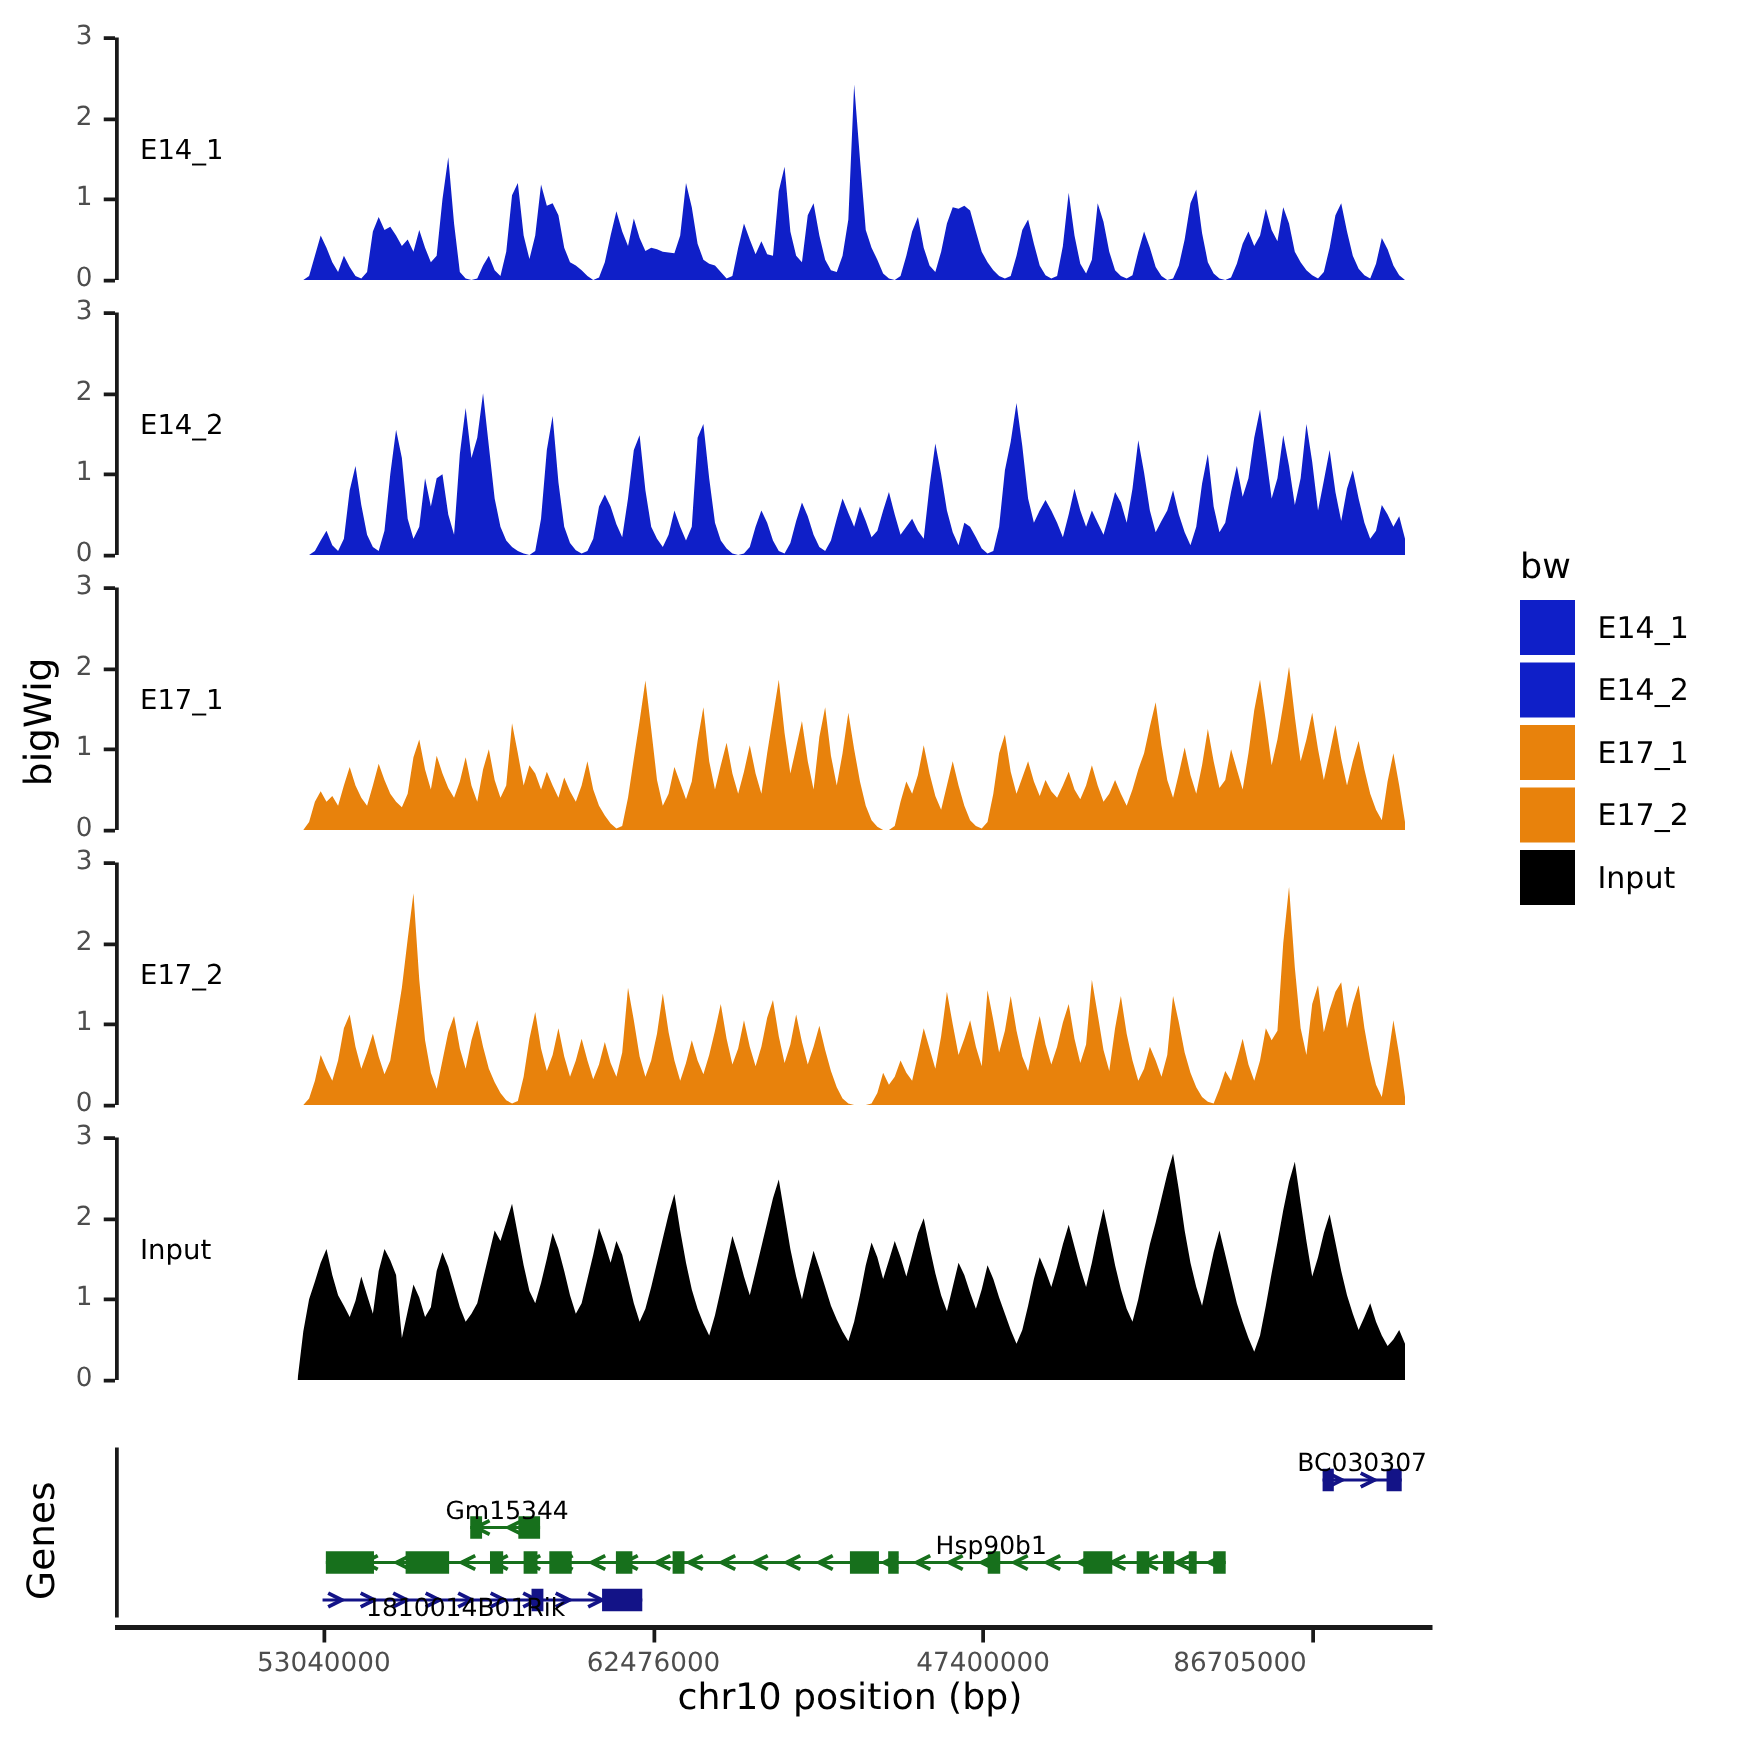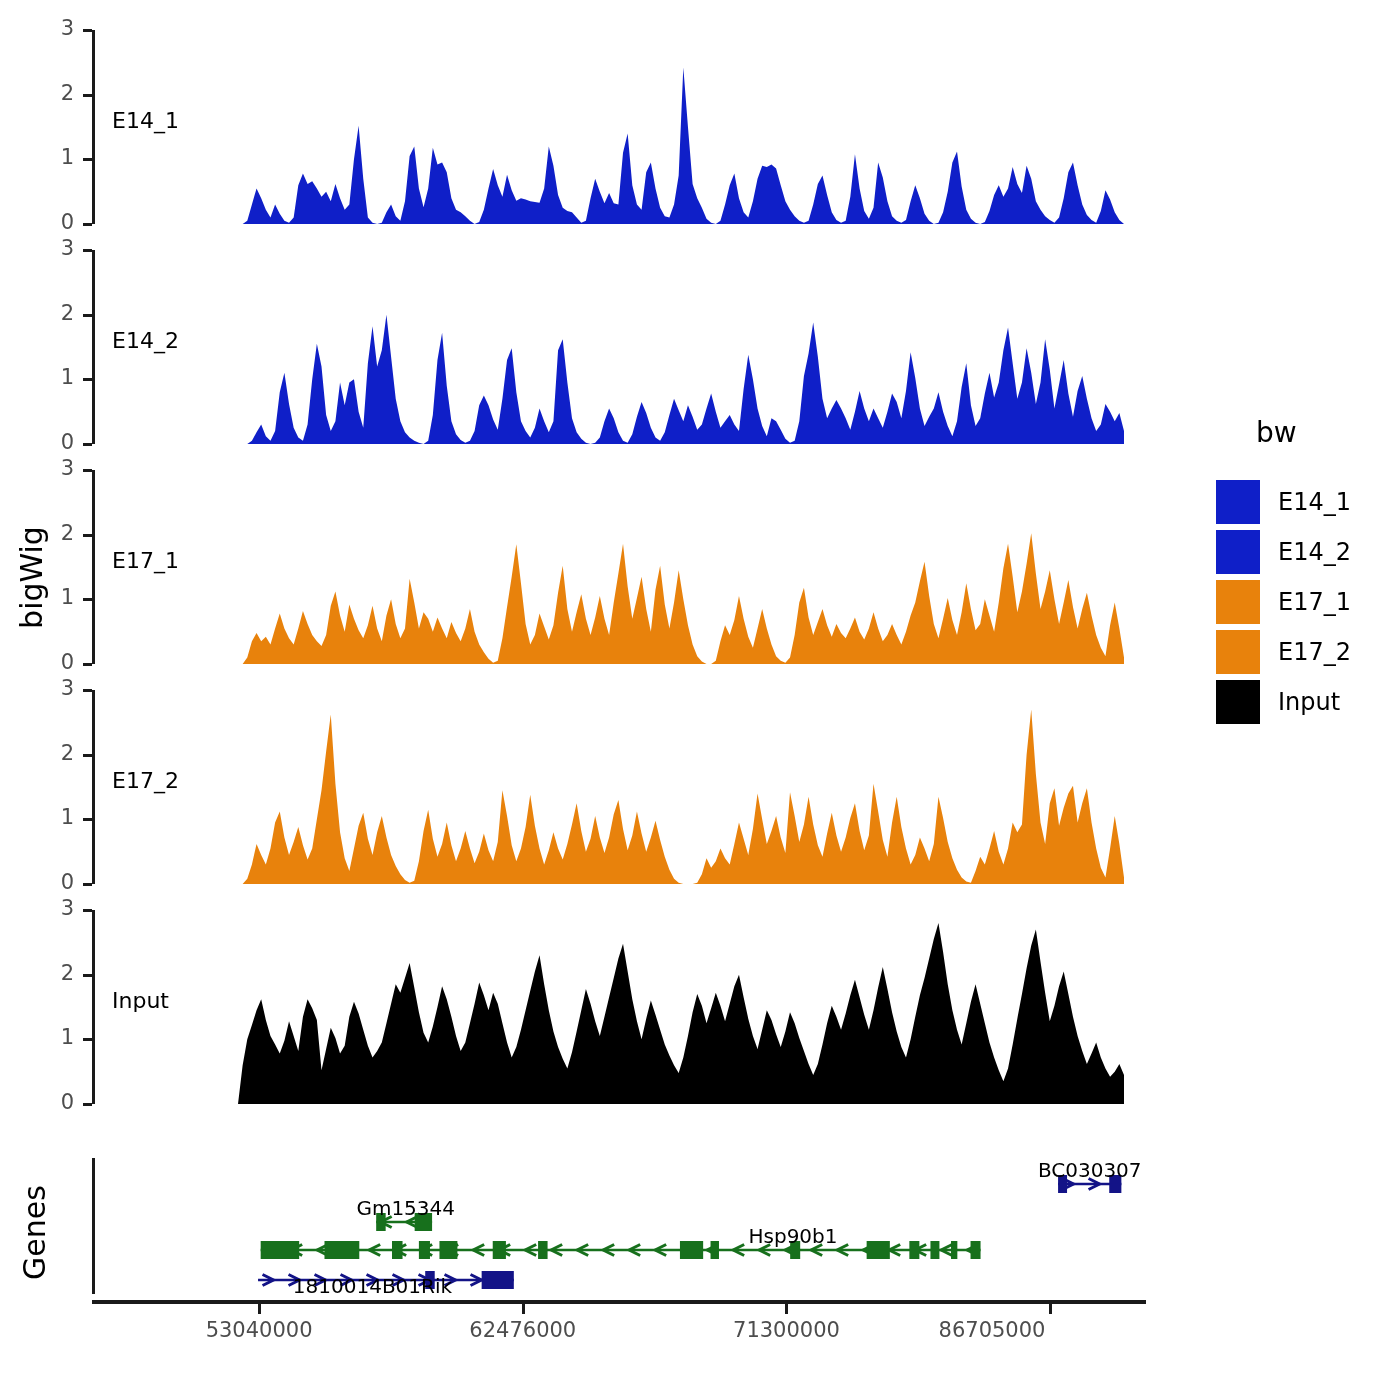--- a/index.html
+++ b/index.html
@@ -234,27 +234,28 @@
       <div class="gene-label" style="left: 372.482px; top: 104px; margin-top: 20px;">1810014B01Rik</div>
     </div>
 
   <div class="abs" id="xaxis" style="left:0; top:1300px; width:1200px; height:100px;">
       <div class="axis-line" style="left: 92px; top: 0px; width: 1054px; height: 4px;"></div>
       <div class="tick-mark" style="left: 258px; top: 4px; width: 3px; height: 10px;"></div>
       <div class="xtick" style="left: 259.095px; top: 18px;">53040000</div>
       <div class="tick-mark" style="left: 522px; top: 4px; width: 3px; height: 10px;"></div>
       <div class="xtick" style="left: 522.786px; top: 18px;">62476000</div>
       <div class="tick-mark" style="left: 785px; top: 4px; width: 3px; height: 10px;"></div>
-      <div class="xtick" style="left: 786.476px; top: 18px;">71300000</div>
+      <div class="xtick" style="left: 786.476px; top: 18px;">47400000</div>
       <div class="tick-mark" style="left: 1049px; top: 4px; width: 3px; height: 10px;"></div>
       <div class="xtick" style="left: 992px; top: 18px; text-align: right;">86705000</div>
     </div>
 
-
-  <div class="legend-title" style="left:1216px; top:416px;margin-left:40px;">bw</div>
+  <div class="xaxis-title" style="left:680px; top:1340px;">chr10 position (bp)</div>
+
+  <div class="legend-title" style="left:1216px; top:436px;">bw</div>
   <div class="abs" id="legend-items" style="left:1216px; top:480px; width:184px; height:250px;">
       <div class="legend-row" style="left: 0px; top: 0px;">
         <span class="legend-key" style="background: rgb(15, 31, 200);"></span>
         <span class="legend-text">E14_1</span>
       </div>
       <div class="legend-row" style="left: 0px; top: 50px;">
         <span class="legend-key" style="background: rgb(15, 31, 200);"></span>
         <span class="legend-text">E14_2</span>
       </div>
       <div class="legend-row" style="left: 0px; top: 100px;">

